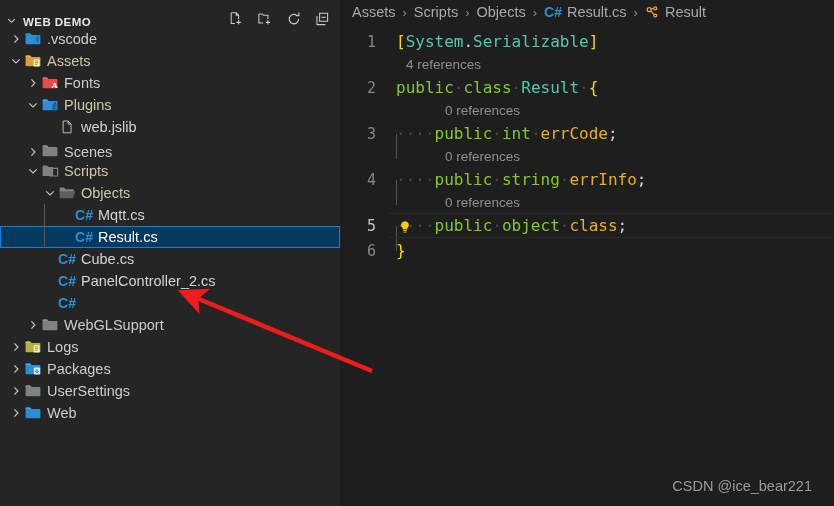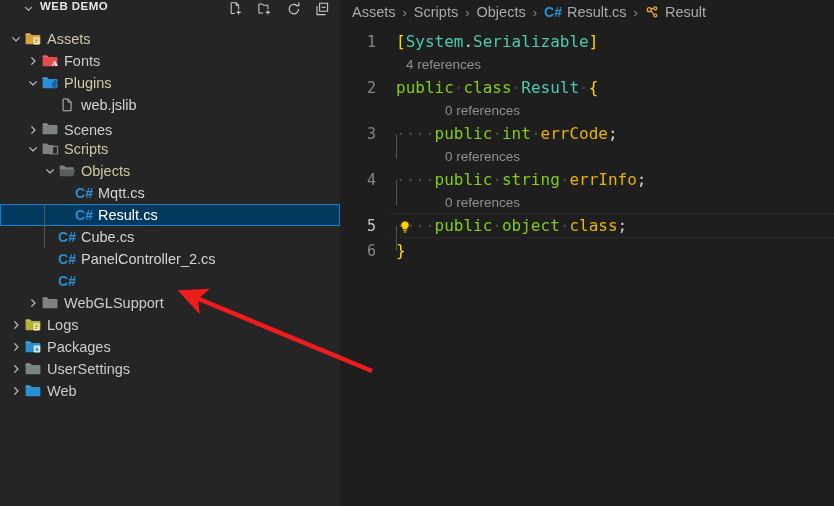--- a/index.html
+++ b/index.html
@@ -15,22 +15,22 @@
   
   #sidebar {
     width: 340px; height: 506px;
     background: #252526;
     position: relative;
     overflow: hidden;
     flex: 0 0 340px;
   }
   .explorer-header {
     height: 28px;
-    display: flex; align-items: flex-start;
-    padding-left: 20px; padding-right: 8px;
+    display: flex; align-items: flex-end;
+    padding-left: 3px; padding-right: 8px;
     position: relative;
   }
   .eh-twisty {
     width: 16px; height: 16px;
     display: flex; align-items: center; justify-content: center;
     color: #cccccc; flex: 0 0 16px;
   }
   .eh-title {
     font-size: 11.5px; font-weight: bold;
     color: #e7e7e7; letter-spacing: .45px;
@@ -223,20 +223,36 @@
             <path d="M6.5 6.3 h4.2"></path>
           </svg>
         </span>
       </span>
     </div>
 
     <div class="tree" id="tree">
         <div class="row" style="padding-left: 8px;">
           <span class="twisty">
             <svg width="14" height="14" viewBox="0 0 16 16" fill="none" stroke="currentColor" stroke-width="1.35">
+              <path d="M6.2 3.8 L10.2 8 L6.2 12.2"></path>
+            </svg>
+          </span>
+          <span class="ficon">
+            <svg width="17" height="16" viewBox="0 0 17 16">
+              <path d="M0.6 3.3 a0.8 0.8 0 0 1 0.8 -0.8 h3.6 l1.5 1.6 h8.1 a0.8 0.8 0 0 1 0.8 0.8 v7.6 a0.8 0.8 0 0 1 -0.8 0.8 h-13.2 a0.8 0.8 0 0 1 -0.8 -0.8 z" fill="#2a8fd4"></path>
+              <path d="M0.6 3.3 a0.8 0.8 0 0 1 0.8 -0.8 h3.6 l1.5 1.6 h-5.9 z" fill="#2a8fd4"></path>
+              <path d="M10.6 6.2 l3.2 -2.3 v8.3 l-3.2 -2.3 z" fill="#1f6fb2"></path>
+              <path d="M7.2 6.0 l4.2 4.6 -1.3 1.1 -4.0 -4.2 z" fill="#2a8fd4"></path>
+            </svg>
+          </span>
+          <span class="label">.vscode</span>
+        </div>
+        <div class="row" style="padding-left: 8px;">
+          <span class="twisty">
+            <svg width="14" height="14" viewBox="0 0 16 16" fill="none" stroke="currentColor" stroke-width="1.35">
               <path d="M3.8 6.2 L8 10.2 L12.2 6.2"></path>
             </svg>
           </span>
           <span class="ficon">
             <svg width="17" height="16" viewBox="0 0 17 16">
               <path d="M0.6 3.3 a0.8 0.8 0 0 1 0.8 -0.8 h3.6 l1.5 1.6 h8.1 a0.8 0.8 0 0 1 0.8 0.8 v7.6 a0.8 0.8 0 0 1 -0.8 0.8 h-13.2 a0.8 0.8 0 0 1 -0.8 -0.8 z" fill="#d8a13a"></path>
               <path d="M0.6 3.3 a0.8 0.8 0 0 1 0.8 -0.8 h3.6 l1.5 1.6 h-5.9 z" fill="#e0b457"></path>
               <rect x="8.6" y="6.2" width="6.0" height="7.2" rx="0.6" fill="#f5f0c8"></rect>
               <path d="M9.9 8.0 h3.4 M9.9 9.7 h3.4 M9.9 11.4 h2.3" stroke="#9a9026" stroke-width="0.9"></path>
             </svg>
@@ -508,20 +524,21 @@
                 <rect x="5.8" y="11.2" width="4.4" height="1.5" fill="#d8a800"></rect>
                 <rect x="6.5" y="13.2" width="3.0" height="1.4" rx="0.6" fill="#d8a800"></rect>
               </svg></span></div>
         </div>
         <div class="cline">
           <div class="gutter">6</div>
           <div class="ctext"><span class="t-brk">}</span></div>
         </div>
       </div>
 
+    <div class="watermark">CSDN @ice_bear221</div>
   </div>
 
   <svg id="arrow-layer">
     <defs>
       <marker id="ahead" markerWidth="7" markerHeight="7" refX="5.4" refY="3.5" orient="auto" markerUnits="strokeWidth">
         <path d="M0,0.5 L6.4,3.5 L0,6.5 L1.6,3.5 z" fill="#ee1c1c"></path>
       </marker>
     </defs>
     <line id="arrow-line" stroke="#ee1c1c" stroke-width="4.6" marker-end="url(#ahead)" x1="372" y1="371" x2="182" y2="292"></line>
   </svg>

